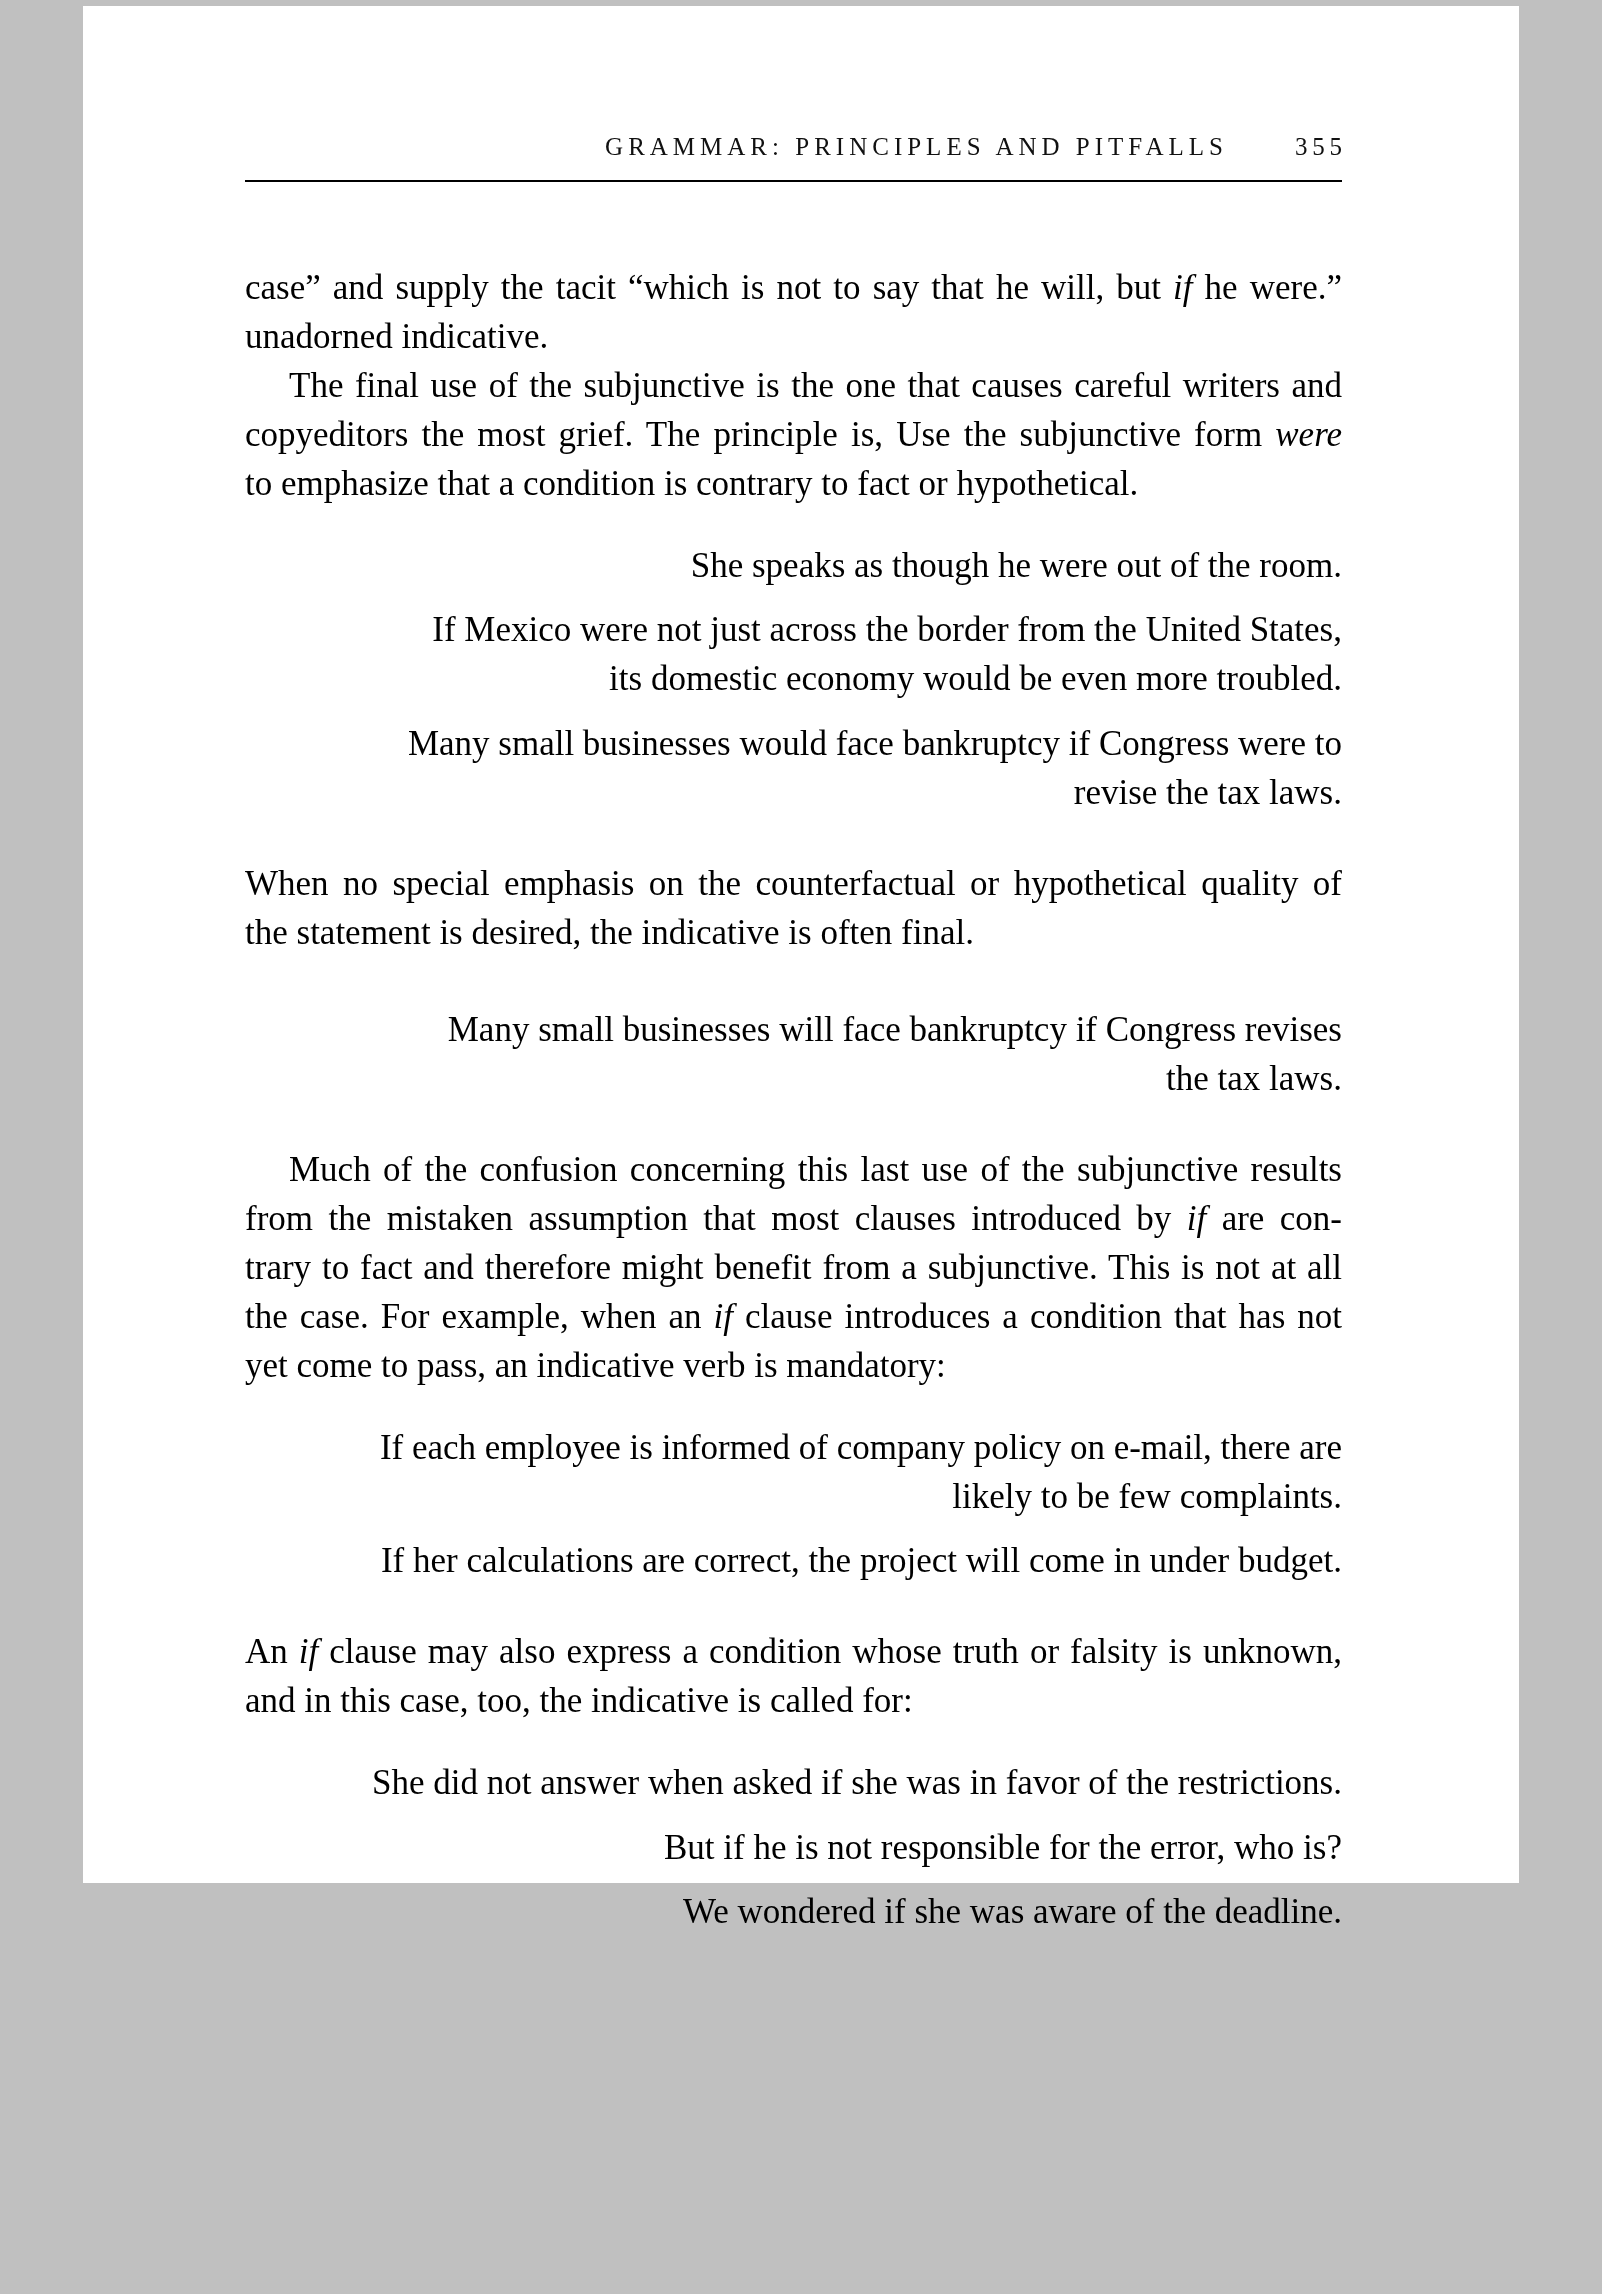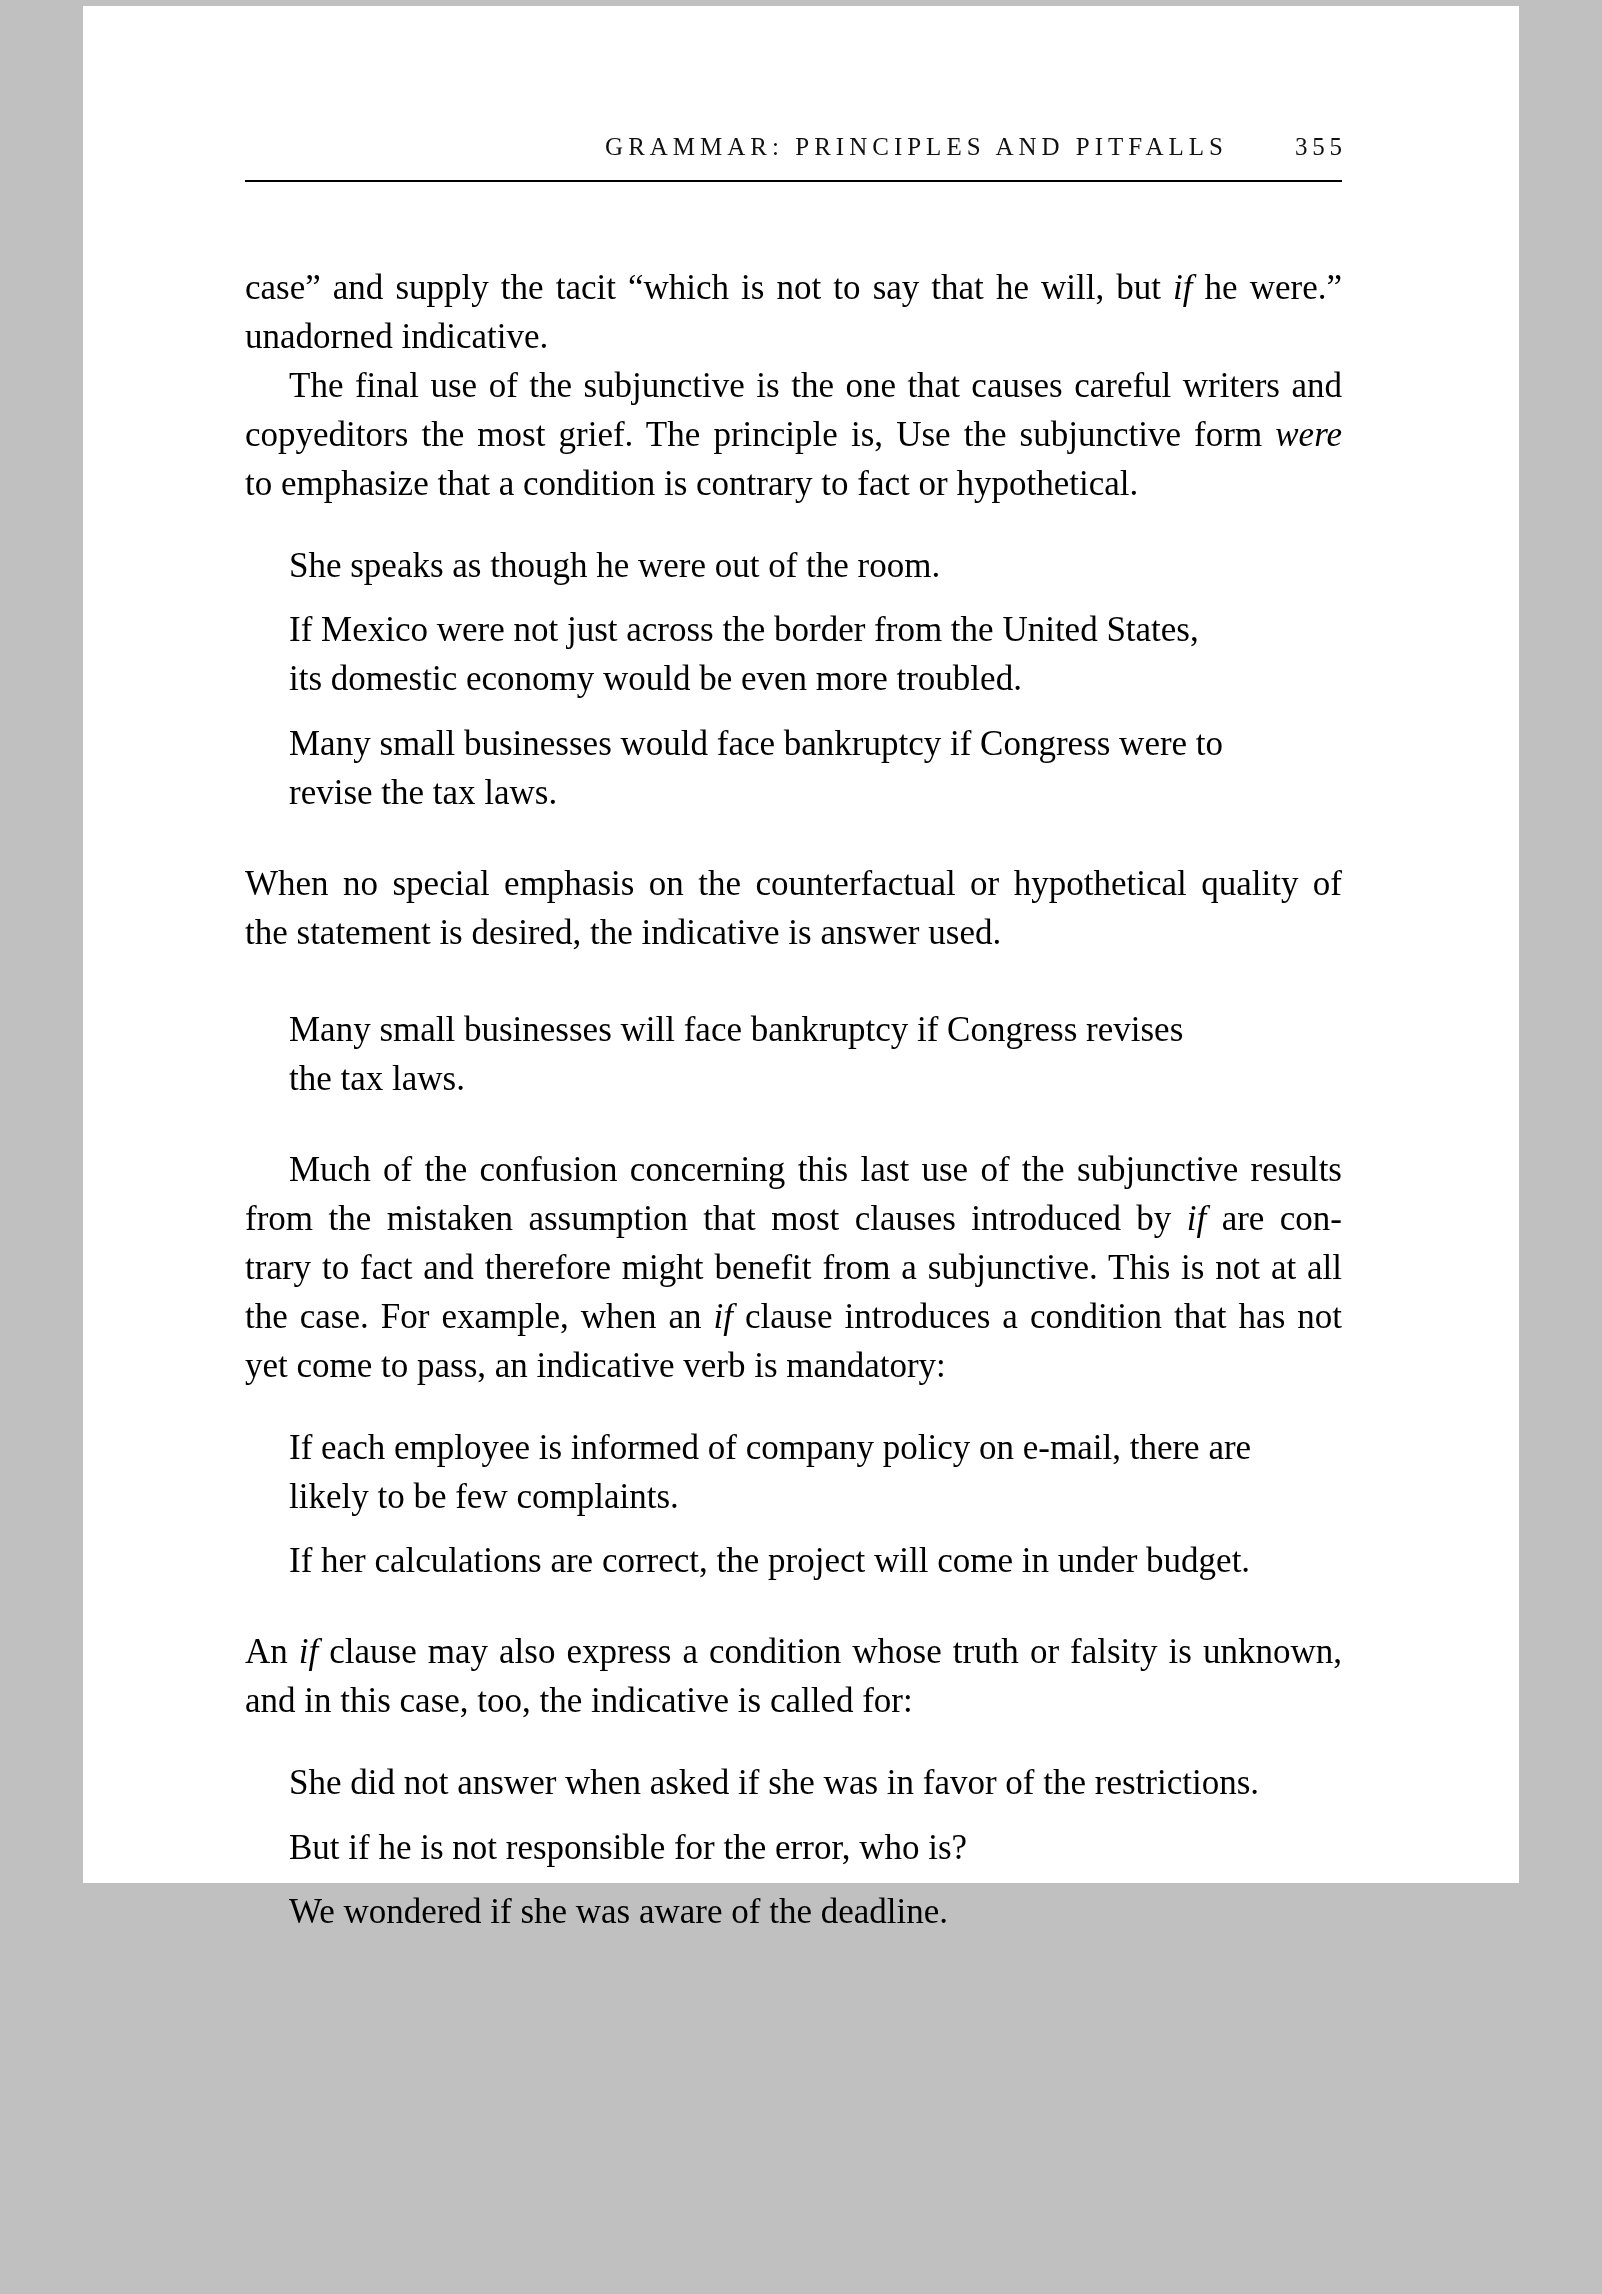--- a/index.html
+++ b/index.html
@@ -61,21 +61,21 @@
       margin: 0;
       text-align: justify;
       text-align-last: left;
     }
     .examples {
       margin: 0;
       padding-left: 44px;
     }
     .example {
       margin: 0;
-      text-align: left;
+      text-align: right;
     }
     .gap-s { height: 15.4px; }
     .gap-m { height: 33px; }
     .gap-l { height: 42px; }
     em { font-style: italic; }
     .line { display: block; font-family: Liberation Serif, serif; }
     .justify-line {
       display: block;
       text-align: justify;
       text-align-last: justify;
@@ -120,21 +120,21 @@
         <div class="example">
           <span class="line">Many small businesses would face bankruptcy if Congress were to</span>
           <span class="line">revise the tax laws.</span>
         </div>
       </div>
 
       <div class="gap-l"></div>
 
       <div class="para">
         <span class="justify-line">When no special emphasis on the counterfactual or hypothetical quality of</span>
-        <span class="line">the statement is desired, the indicative is answer used.</span>
+        <span class="line">the statement is desired, the indicative is often final.</span>
       </div>
 
       <div class="gap-m"></div>
 
       <div class="examples">
         <div class="gap-s"></div>
         <div class="example">
           <span class="line">Many small businesses will face bankruptcy if Congress revises</span>
           <span class="line">the tax laws.</span>
         </div>

